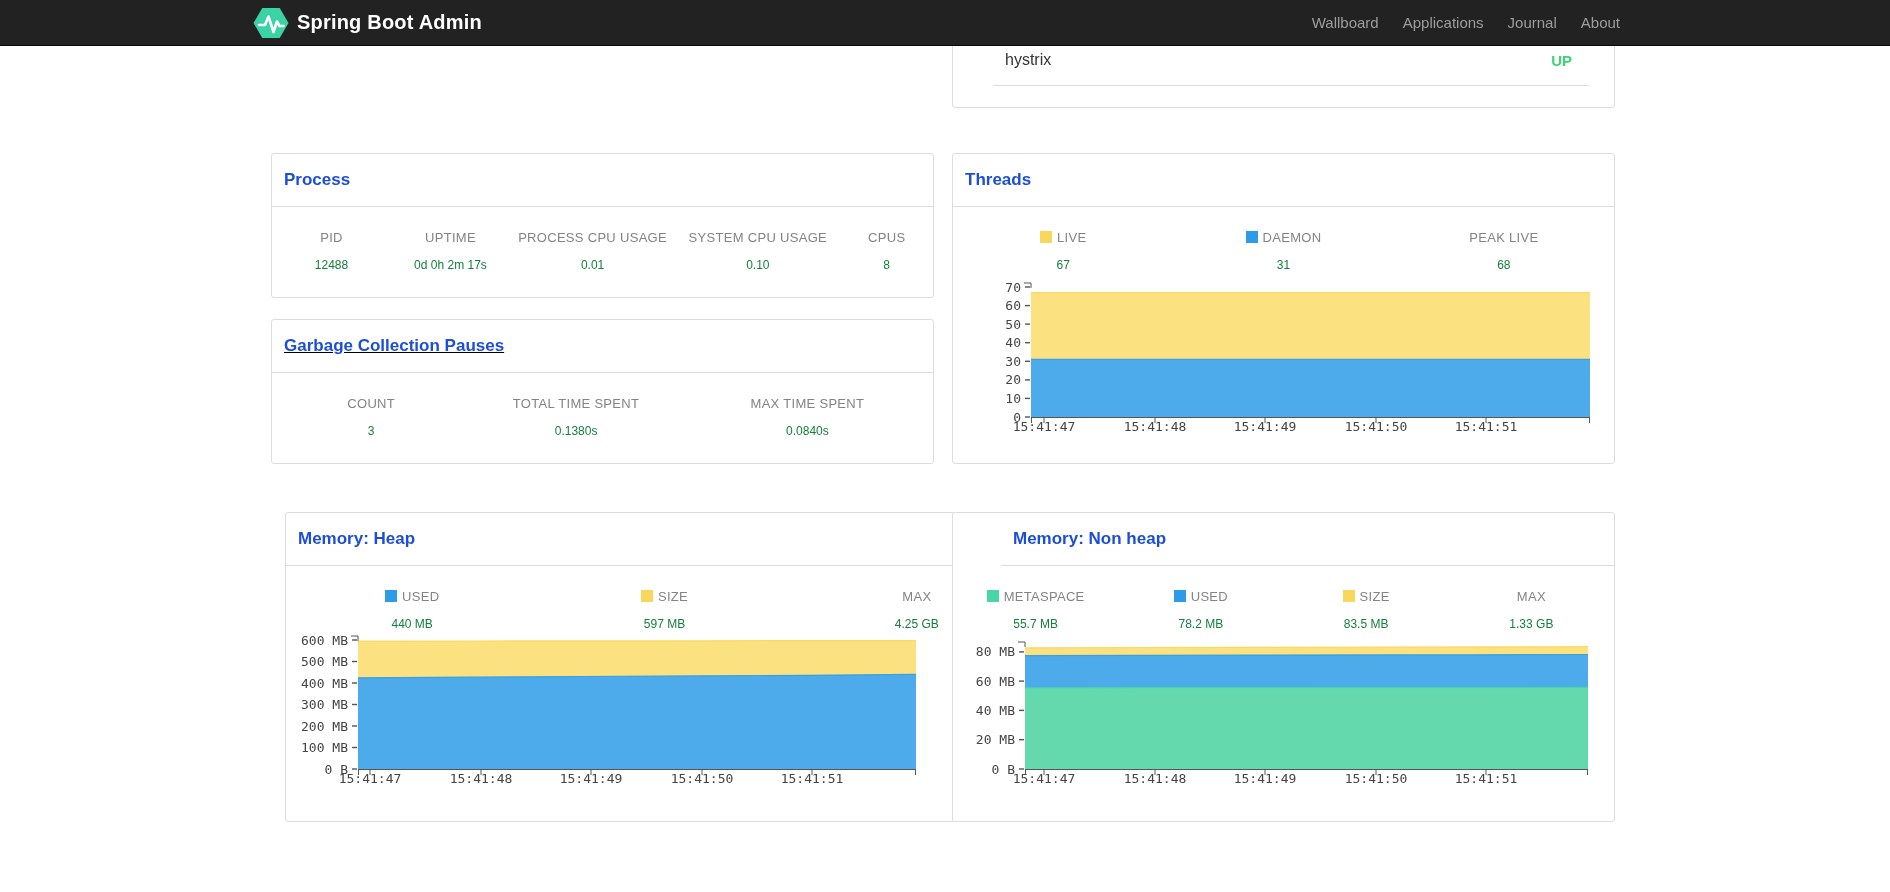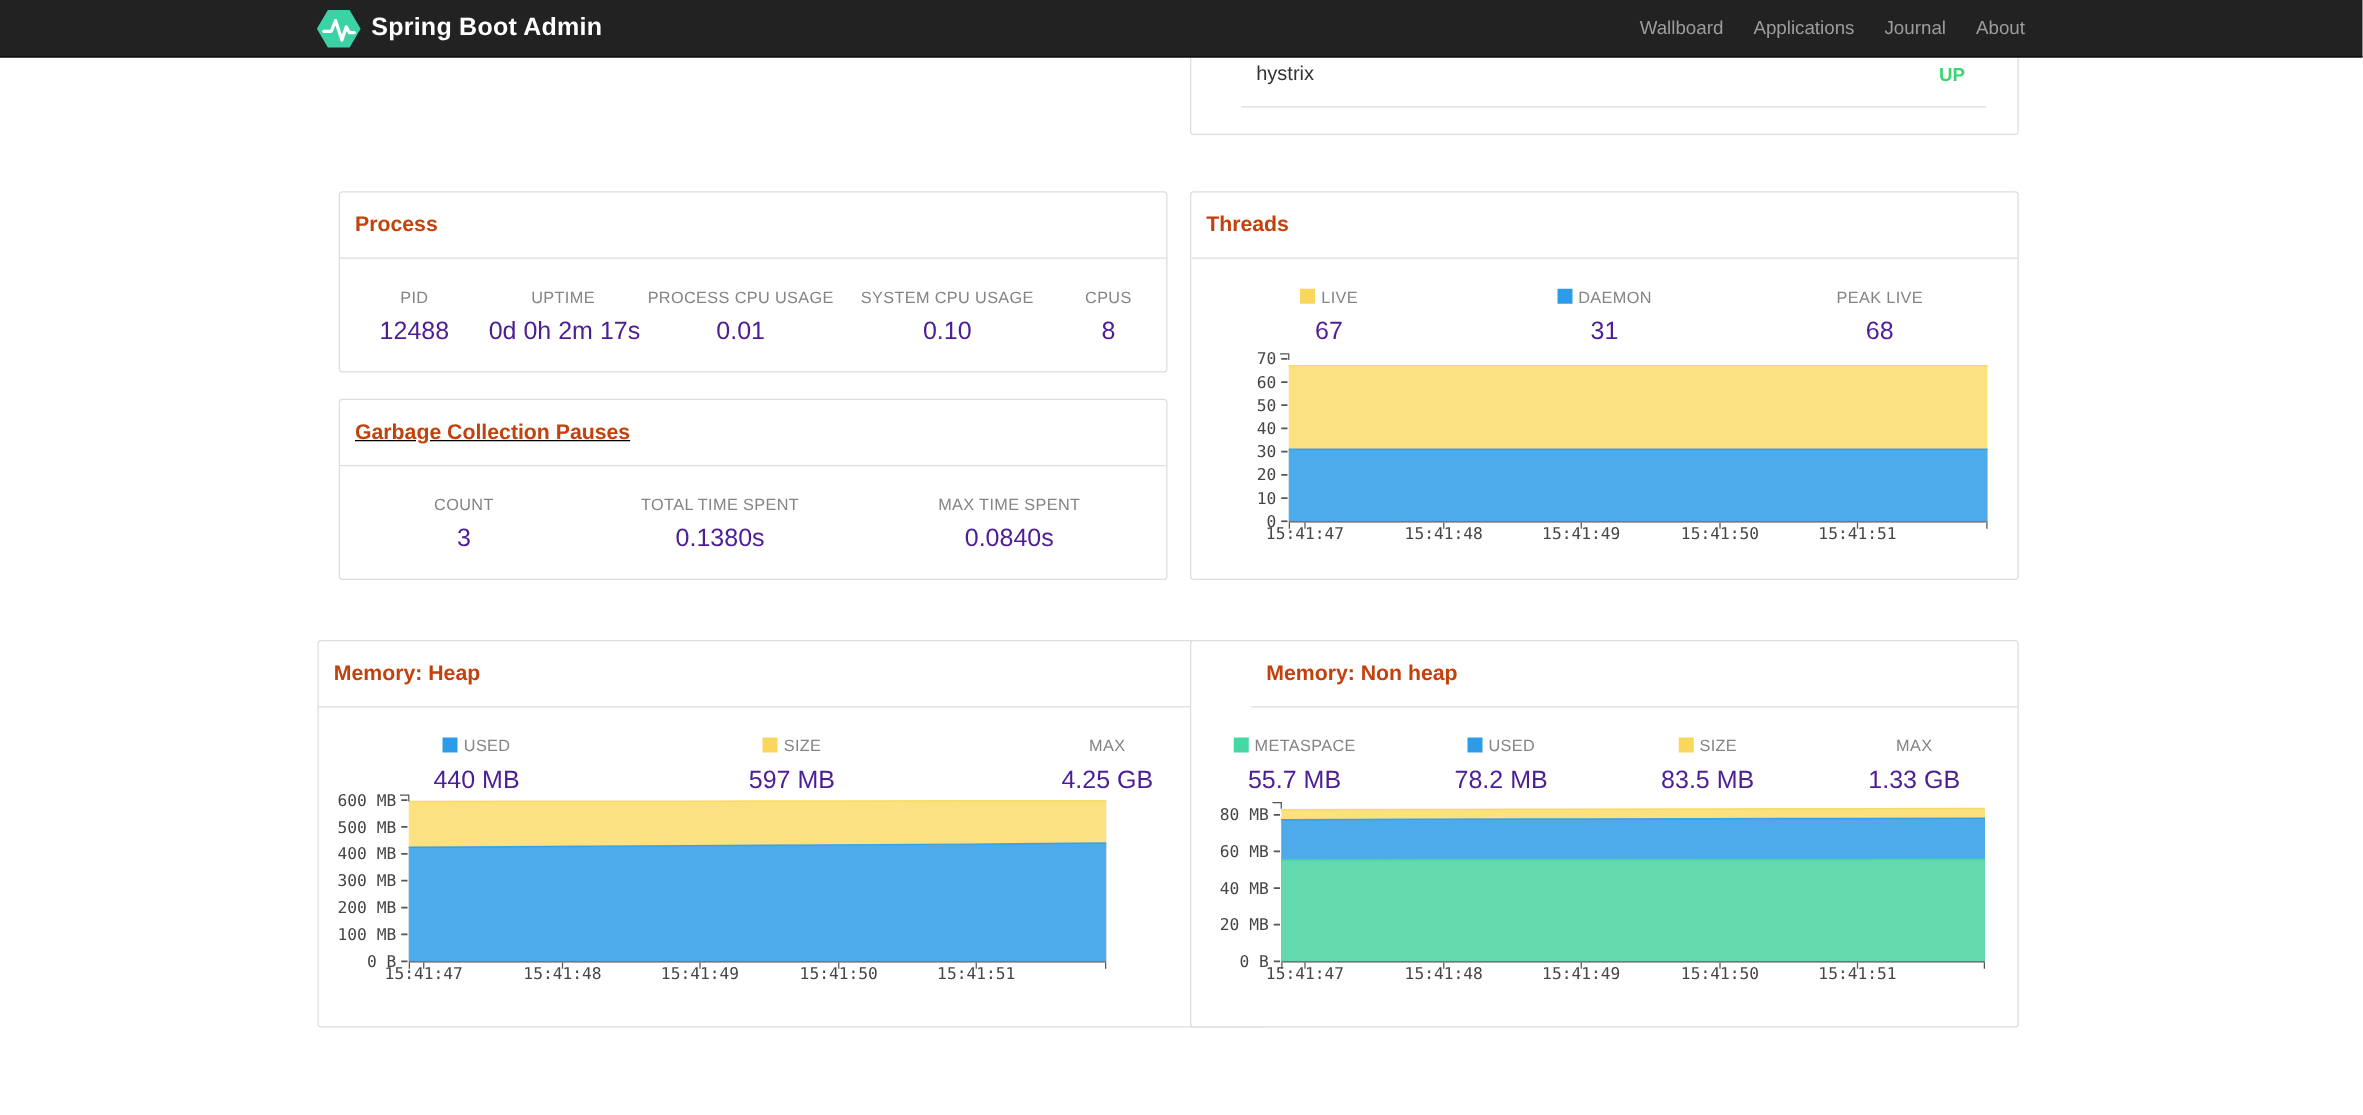--- a/index.html
+++ b/index.html
@@ -18,45 +18,45 @@
   .brand-text{color:#fff;font-size:20px;font-weight:700;letter-spacing:.2px;white-space:nowrap;}
   .nav-links{position:absolute;right:258px;top:0;height:45px;display:flex;align-items:center;margin:0;padding:0;list-style:none;}
   .nav-links a{color:#9d9d9d;font-size:15px;text-decoration:none;padding:0 12px;white-space:nowrap;}
   
   .card{
     position:absolute;background:#fff;border:1px solid #ddd;border-radius:3px;
     box-sizing:border-box;z-index:1;
   }
   .card-header{
     height:52px;border-bottom:1px solid #ddd;display:flex;align-items:center;
-    padding-left:12px;font-size:17px;font-weight:700;color:#c2410c;
+    padding-left:12px;font-size:17px;font-weight:700;color:#1d4ed8;
   }
   
   #card-status{left:952px;top:-40px;width:663px;height:148px;}
   .app-row{
     position:absolute;left:40px;right:25px;top:74px;height:50px;
     border-bottom:1px solid #ddd;display:flex;align-items:center;
     justify-content:space-between;padding:0 17px 0 12px;
   }
   .app-name{font-size:16px;font-weight:400;color:#333;}
   .app-status{font-size:15px;font-weight:700;margin-left:12px;}
   
   .metrics{position:absolute;left:0;right:0;top:70px;display:flex;}
   .metric{text-align:center;box-sizing:border-box;}
   .metric-label{
     height:28px;line-height:28px;font-size:13px;color:#848484;
     letter-spacing:.3px;white-space:nowrap;
   }
-  .metric-value{height:27px;line-height:27px;font-size:20px;color:#4c1d95;white-space:nowrap;}
+  .metric-value{height:27px;line-height:27px;font-size:12px;color:#15803d;white-space:nowrap;}
   .legend-square{display:inline-block;width:12px;height:12px;margin-right:5px;vertical-align:-1px;}
   
   #card-process{left:271px;top:153px;width:663px;height:145px;}
   #card-gc{left:271px;top:319px;width:663px;height:145px;text-decoration:underline;}
   #card-threads{left:952px;top:153px;width:663px;height:311px;}
-  #card-heap{left:254px;top:512px;width:759px;height:310px;}
+  #card-heap{left:285px;top:512px;width:759px;height:310px;}
   #card-nonheap{left:952px;top:512px;width:663px;height:310px;padding-left:48px;}
   .chart{position:absolute;left:0;top:120px;width:660px;height:178px;}
   .chart text.tick{font-family:"DejaVu Sans Mono","Liberation Mono",monospace;font-size:13px;fill:#454545;}
 </style>
 </head>
 <body>
 
 <nav class="navbar">
   <div class="brand">
     <svg width="36" height="32" viewBox="0 0 36 32">

